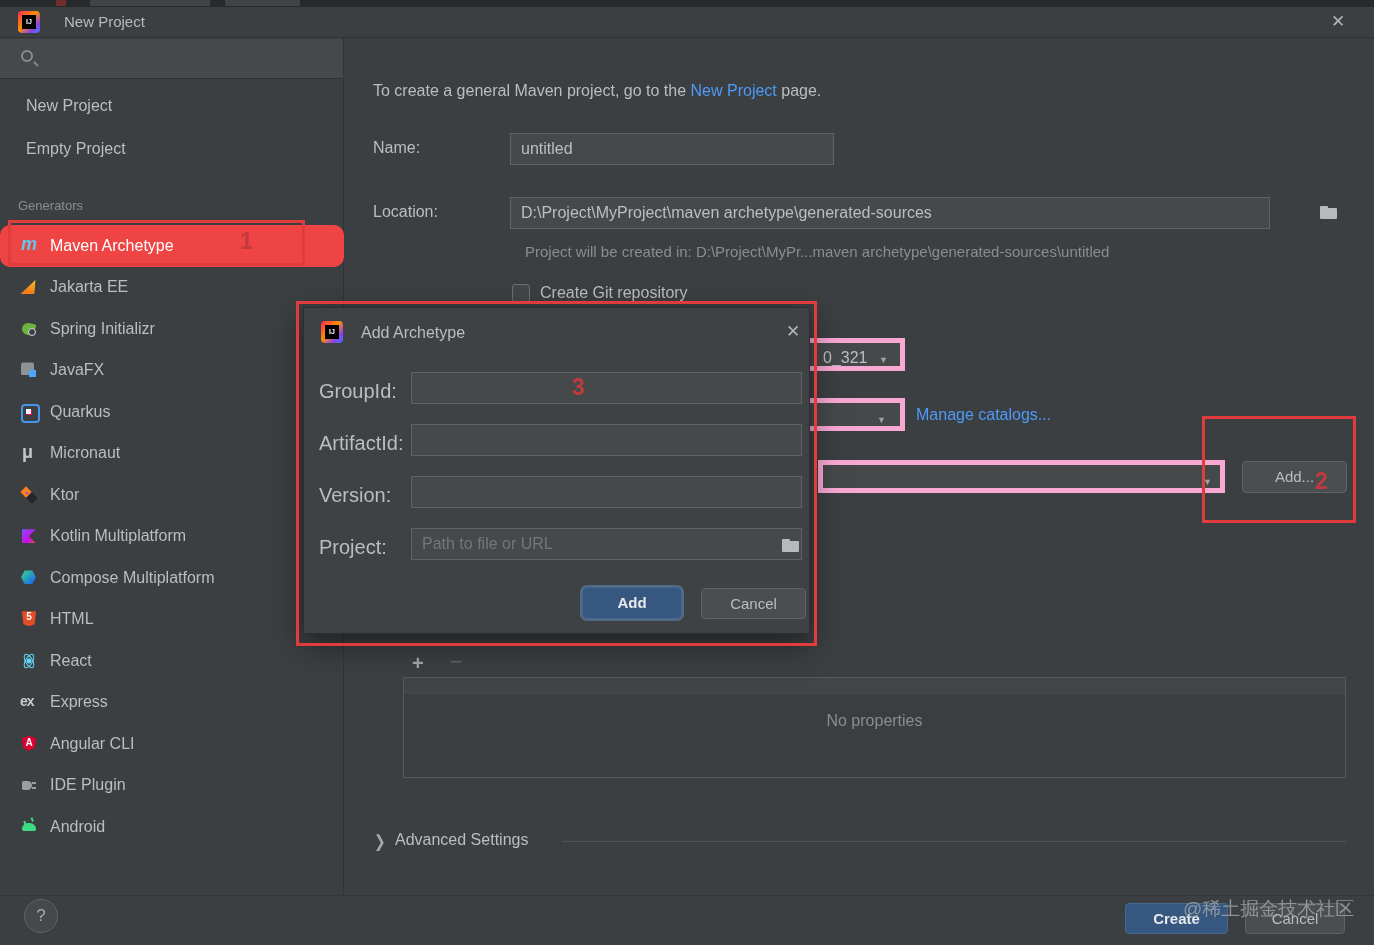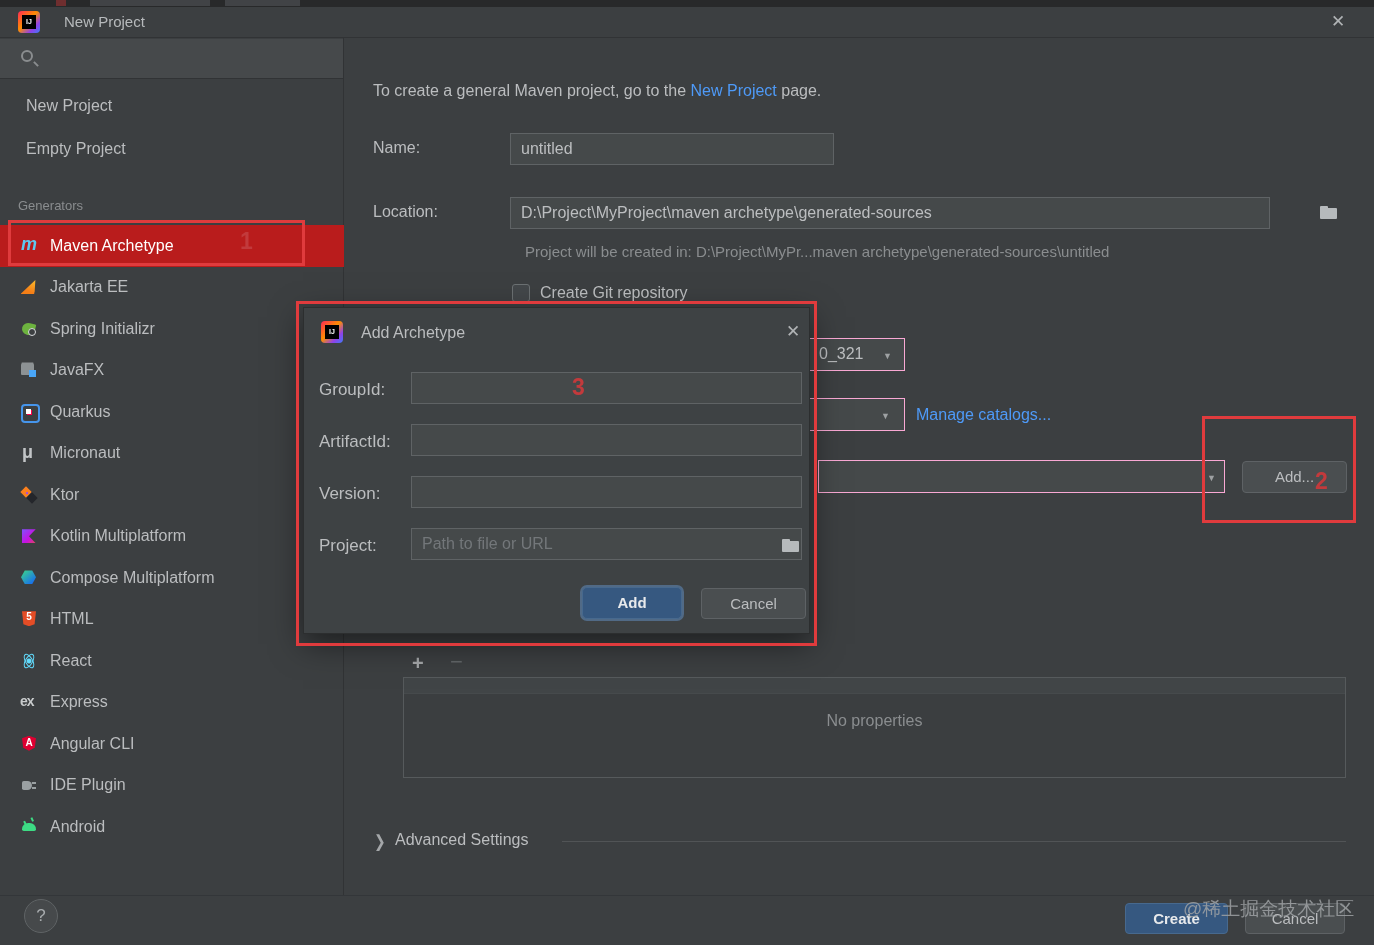--- a/index.html
+++ b/index.html
@@ -33,21 +33,21 @@
     border:2px solid #8a8d8f; border-radius:50%; }
   .search-glass::after { content:""; position:absolute; left:10px; top:11px; width:6px; height:2px;
     background:#8a8d8f; transform:rotate(45deg); }
   .side-top-item { position:absolute; left:0; width:343px; height:36px; line-height:36px; padding-left:26px; font-size:16px; color:#bbbdbf; }
   #side-item-new { top:50px; }
   #side-item-empty { top:93px; }
   #generators-label { position:absolute; left:18px; top:160px; font-size:13px; color:#8a8d8f; }
 
   #generator-list { position:absolute; left:0; top:187px; width:344px; }
   .gen-item { position:relative; width:344px; height:41.5px; display:flex; align-items:center; padding-left:20px; font-size:16px; color:#bbbdbf; }
-  .gen-item.selected { background:#b91c1c; color:#fff; }
+  .gen-item.selected { background:#ef4444; color:#fff;border-radius:10px; }
   .gen-label { margin-left:12px; white-space:nowrap; }
 
   
   .icon { width:18px; height:18px; display:inline-block; position:relative; flex:none; }
   .icon-maven::before { content:"m"; position:absolute; left:1px; top:-3px; color:#5fc9f0; font-style:italic; font-weight:bold; font-size:18px; }
   .icon-jakarta::before { content:""; position:absolute; left:2px; top:2px; width:14px; height:14px;
     background:linear-gradient(200deg,#fbc02d,#f57f17 70%); clip-path:polygon(85% 0,100% 100%,0 100%); transform:skewX(-12deg); }
   .icon-spring::before { content:""; position:absolute; left:2px; top:3px; width:13px; height:12px; background:#6db33f; border-radius:60% 10% 60% 60%; transform:rotate(15deg); }
   .icon-spring::after { content:""; position:absolute; left:8px; top:8px; width:6px; height:6px; background:#3c3f41; border:1.5px solid #d7dadc; border-radius:50%; }
   .icon-javafx::before { content:""; position:absolute; left:1px; top:3px; width:13px; height:11px; background:#8d9294; border-radius:1px; box-shadow:0 -2px 0 -0.5px #8d9294; }
@@ -93,21 +93,21 @@
   #location-input { left:510px; top:197px; width:760px; height:32px; padding-right:30px; }
   .folder-ic { width:18px; height:13px; position:absolute; }
   .folder-ic::before { content:""; position:absolute; left:0; top:0; width:8px; height:3px; background:#b6babc; border-radius:1px 1px 0 0; }
   .folder-ic::after { content:""; position:absolute; left:0; top:2px; width:17px; height:11px; background:#b6babc; border-radius:1px; }
   #location-folder { left:1320px; top:206px; }
   #location-hint { left:525px; top:243px; font-size:15px; color:#8a8d8f; }
   .checkbox { width:18px; height:18px; background:#43474a; border:1px solid #6b7072; border-radius:3px; }
   #git-checkbox { left:512px; top:284px; }
   #git-label { left:540px; top:284px; font-size:16px; }
 
-  .combo { background:#45494a; border:1px solid #f9a8d4; }
+  .combo { background:#45494a; border:5px solid #f9a8d4; }
   .combo .arrow { position:absolute; color:#9ea1a3; font-size:9px; }
   #jdk-combo { left:790px; top:338px; width:115px; height:33px; }
   #jdk-combo .val { position:absolute; left:28px; top:6px; font-size:16px; color:#bcbec0; }
   #jdk-combo .arrow { right:12px; top:12px; }
   #catalog-combo { left:790px; top:398px; width:115px; height:33px; }
   #catalog-combo .arrow { right:14px; top:12px; }
   #manage-catalogs { left:916px; top:406px; font-size:16px; }
   #archetype-combo { left:818px; top:460px; width:407px; height:33px; }
   #archetype-combo .arrow { right:8px; top:12px; }
   .btn { background:#4a4e50; border:1px solid #5e6265; border-radius:4px; color:#bbbdbf;
@@ -140,21 +140,21 @@
   #red-num-2 { left:1315px; top:468px; }
   #red-num-3 { left:572px; top:374px; z-index:45; }
 
   
   #dialog-red-frame { left:296px; top:301px; width:521px; height:345px; z-index:44; }
   #dialog { left:303px; top:307px; width:507px; height:327px; background:#3e4244; z-index:40;
     border:1px solid #2c2e2f; box-shadow:0 10px 30px rgba(0,0,0,.5); }
   #dialog .ij-logo { left:17px; top:13px; }
   #dialog-title { position:absolute; left:57px; top:16px; font-size:16px; color:#bbbdbf; }
   #dialog-close { position:absolute; left:482px; top:15px; }
-  .dlg-row-label { position:absolute; left:15px; font-size:17px; color:#bbbdbf; }
+  .dlg-row-label { position:absolute; left:15px; font-size:20px; color:#bbbdbf; }
   .dlg-input { position:absolute; left:107px; width:391px; height:32px; }
   .dlg-input::placeholder { color:#73777a; }
   #dlg-folder { left:478px; top:231px; }
   #dlg-add-btn { position:absolute; left:278px; top:279px; width:100px; height:32px; line-height:30px;
     background:#365880; border:1px solid #47698e; border-radius:5px; color:#e8eaec; font-weight:bold;
     font-size:15px; text-align:center; box-shadow:0 0 0 2px rgba(96,140,190,.55); }
   #dlg-cancel-btn { position:absolute; left:397px; top:280px; width:105px; height:31px; line-height:29px; }
 </style>
 </head>
 <body>

